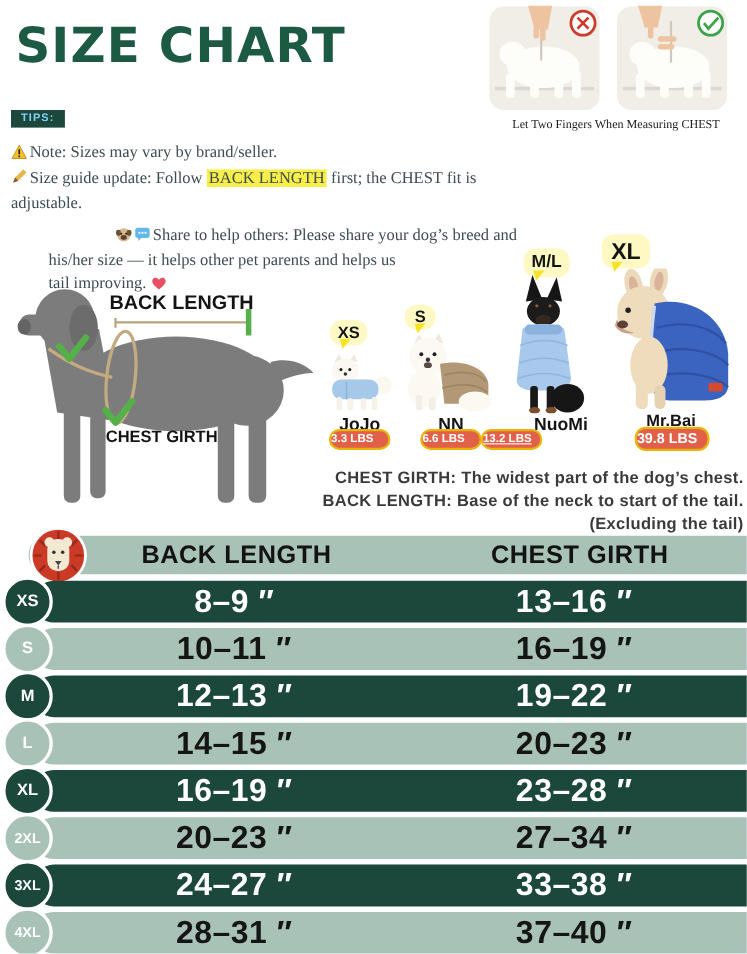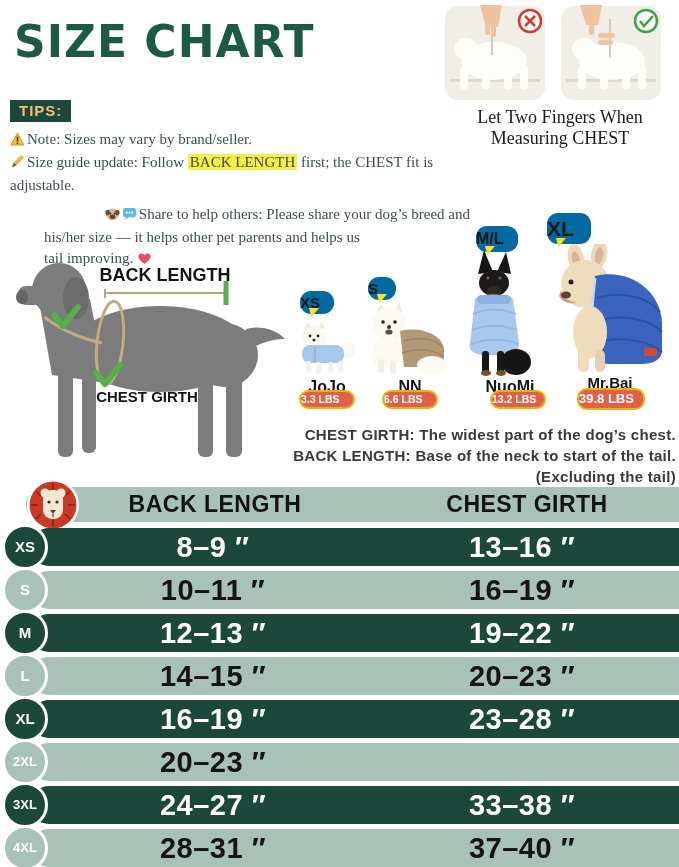--- a/index.html
+++ b/index.html
@@ -4,55 +4,55 @@
 <style>
   html,body{margin:0;padding:0;background:#fff;}
   .page{position:relative;width:679px;height:867px;background:#fff;overflow:hidden;
         font-family:"Liberation Sans",sans-serif;}
 
   
   .title{position:absolute;left:14px;top:16px;font-family:"DejaVu Sans",sans-serif;
          font-weight:800;font-size:44px;letter-spacing:1px;color:#1d5a44;}
 
   
-  .tips-badge{position:absolute;left:10px;top:100px;background:#1c473b;color:#fdba74;
-              font-weight:bold;font-size:15px;padding:2px 9px 3px 9px;letter-spacing:1px;}
+  .tips-badge{position:absolute;left:10px;top:100px;background:#1c473b;color:#7dd3fc;
+              font-weight:bold;font-size:10px;padding:2px 9px 3px 9px;letter-spacing:1px;}
 
   
   .card{position:absolute;top:5px;width:102px;height:96px;}
   .card.c1{left:444px;} .card.c2{left:560px;}
   .measure-caption{position:absolute;left:441px;top:107px;width:238px;text-align:center;
-                   font-family:"Liberation Serif",serif;font-size:18px;color:#1b1b1b;}
+                   font-family:"Liberation Serif",serif;font-size:11px;color:#1b1b1b;}
 
   
   .tips-text{position:absolute;left:10px;top:129px;width:460px;
              font-family:"Liberation Serif",serif;font-size:15px;color:#3e4d52;line-height:21px;}
   .tips-text p{margin:0;}
   .tips-text .cont{padding-left:34px;}
   .tips-text .grp{margin-top:8px;text-align:right;}
   .hl{background:#f7ee4a;padding:0 2px;}
   .ticon{display:inline-block;vertical-align:-2px;margin-right:2px;}
 
   
-  .bubble{position:absolute;background:#0369a1;border-radius:11px;font-weight:bold;
-          color:#151515;text-align:left;}
+  .bubble{position:absolute;background:#fef9c3;border-radius:11px;font-weight:bold;
+          color:#151515;text-align:center;}
   .bubble::after{content:"";position:absolute;left:7px;bottom:-8px;width:0;height:0;
                  border:5px solid transparent;border-top:9px solid #f6e226;transform:skewX(-16deg);}
   .b-xs{left:300px;top:291px;width:34px;height:23px;font-size:15px;line-height:23px;}
   .b-s {left:368px;top:277px;width:28px;height:23px;font-size:15px;line-height:23px;}
   .b-ml{left:476px;top:226px;width:42px;height:26px;font-size:16px;line-height:26px;}
   .b-xl{left:547px;top:213px;width:44px;height:31px;font-size:21px;line-height:31px;}
   .dogsvg{position:absolute;}
   .model-name{position:absolute;top:378px;font-weight:bold;color:#141414;text-align:center;font-size:16px;}
   .mn-jojo{left:297px;width:60px;} .mn-nn{left:380px;width:60px;}
   .mn-nuomi{left:480px;width:60px;} .mn-mrbai{left:572px;width:76px;font-size:15px;top:374px;}
   .pill{position:absolute;top:390px;background:#e0604a;color:#fff;font-weight:bold;font-size:10.5px;
         border:2px solid #eab308;border-radius:10px;text-align:left;padding:1px 0 2px 0;}
   .p-jojo{left:299px;width:52px;} .p-nn{left:382px;width:52px;}
-  .p-nuomi{left:490px;width:52px;} .p-mrbai{left:577px;width:64px;font-size:13px;top:388px;}
+  .p-nuomi{left:437px;width:52px;text-decoration:underline;} .p-mrbai{left:577px;width:64px;font-size:13px;top:388px;}
 
   
   .defs{position:absolute;right:3px;top:424px;text-align:right;font-size:15px;
         font-weight:bold;color:#3a3a3a;line-height:21px;letter-spacing:.3px;}
 
   
   .size-table{position:absolute;left:0;top:487px;width:679px;}
   .thead{position:relative;height:35px;margin-left:26px;background:#a8c2b8;
          border-radius:18px 0 0 18px;}
   .thead .h1,.thead .h2{position:absolute;transform:translateX(-50%);line-height:35px;
@@ -326,20 +326,21 @@
         <span class="v2">20–23 ″</span>
       </div>
       <div class="trow dark">
         <span class="badge">XL</span>
         <span class="v1">16–19 ″</span>
         <span class="v2">23–28 ″</span>
       </div>
       <div class="trow light">
         <span class="badge small">2XL</span>
         <span class="v1">20–23 ″</span>
+        <span class="v2">27–34 ″</span>
       </div>
       <div class="trow dark">
         <span class="badge small">3XL</span>
         <span class="v1">24–27 ″</span>
         <span class="v2">33–38 ″</span>
       </div>
       <div class="trow light">
         <span class="badge small">4XL</span>
         <span class="v1">28–31 ″</span>
         <span class="v2">37–40 ″</span>

